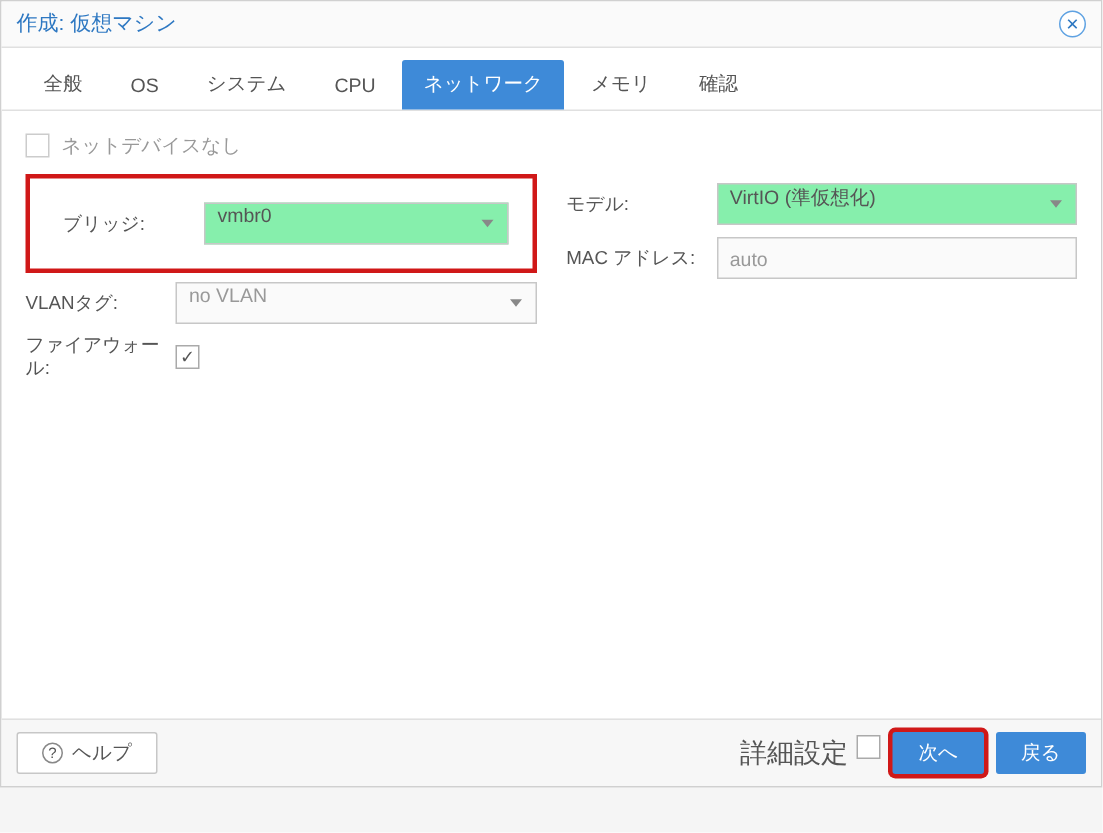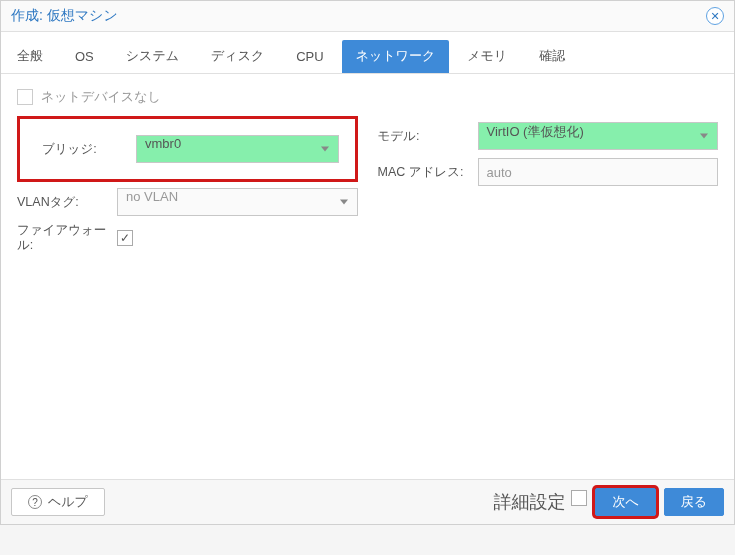--- a/index.html
+++ b/index.html
@@ -43,21 +43,21 @@
     align-items: center;
     justify-content: center;
     font-size: 11px;
     cursor: pointer;
     background: #fff;
   }
   .tabbar {
     display: flex;
     align-items: center;
     gap: 4px;
-    padding: 8px 14px 0 2px;
+    padding: 8px 14px 0 14px;
     border-bottom: 1px solid #e0e0e0;
     background: #fff;
   }
   .tab {
     padding: 7px 14px 8px 14px;
     color: #555;
     cursor: pointer;
     font-size: 13px;
     border-radius: 2px 2px 0 0;
   }
@@ -194,21 +194,20 @@
 
   <div class="titlebar">
     <div class="title">作成: 仮想マシン</div>
     <div class="close-btn">✕</div>
   </div>
 
   <div class="tabbar">
     <div class="tab">全般</div>
     <div class="tab">OS</div>
     <div class="tab">システム</div>
-    <div class="tab">ディスク</div>
     <div class="tab">CPU</div>
     <div class="tab active">ネットワーク</div>
     <div class="tab">メモリ</div>
     <div class="tab">確認</div>
   </div>
 
   <div class="content">
 
     <div class="col">
 

